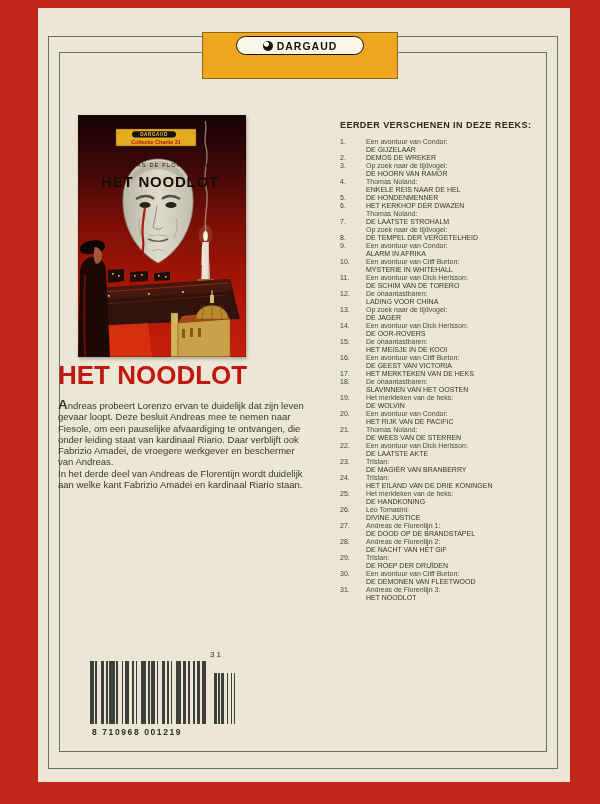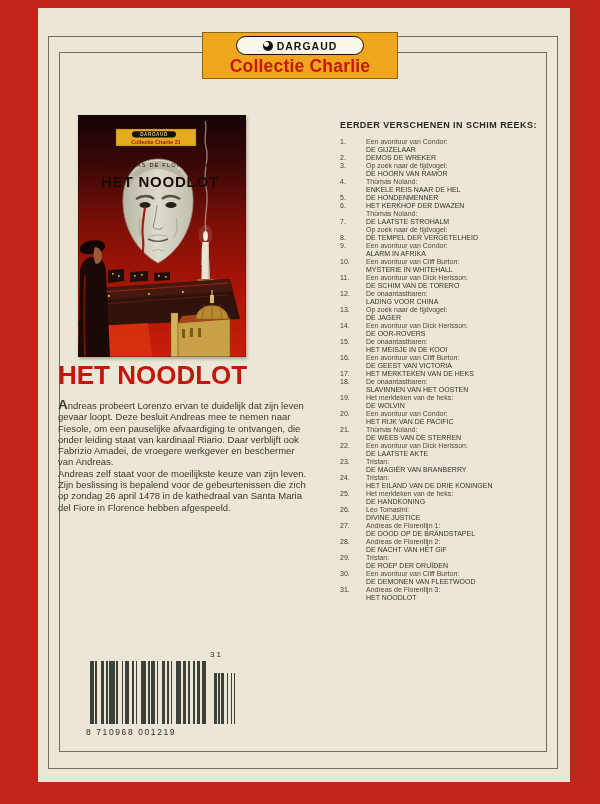--- a/index.html
+++ b/index.html
@@ -67,36 +67,35 @@
   .series-rows .txt.cap{color:#35342c;}
   .series-rows .txt.ser{color:#4c4a3e;}
 
   
   .barcode{position:absolute;left:48px;top:642px;width:164px;height:94px;}
   .addon-label{position:absolute;left:124px;top:0;font-size:8px;color:#2f2e29;letter-spacing:2px;}
   .bars-main{position:absolute;left:4px;top:11px;height:63px;display:flex;align-items:stretch;}
   .bars-addon{position:absolute;left:128px;top:23px;height:51px;display:flex;align-items:stretch;}
   .bc-bar{background:#3e4137;height:100%;}
   .bc-gap{height:100%;}
-  .bc-digits{position:absolute;left:0;top:77px;font-size:8.5px;letter-spacing:1.6px;color:#2f2e29;}
+  .bc-digits{position:absolute;left:6px;top:77px;font-size:8.5px;letter-spacing:1.6px;color:#2f2e29;font-weight:bold;}
 </style>
 </head>
 <body>
 
 <div class="page">
 
   <div class="frame outer"></div>
   <div class="frame inner"></div>
 
   <div class="pub-box">
     <div class="pub-oval">
       <span class="globe"></span>
       <span>DARGAUD</span>
     </div>
-    <div class="coll-name">Collectie Charlie</div>
   </div>
 
   <div class="cover">
     <svg viewBox="0 0 168 242" width="168" height="242" preserveAspectRatio="none">
       <defs>
         <linearGradient id="cg" x1="0" y1="0" x2="0" y2="1">
           <stop offset="0" stop-color="#150304"></stop>
           <stop offset="0.2" stop-color="#3a0708"></stop>
           <stop offset="0.45" stop-color="#7c0f07"></stop>
           <stop offset="0.72" stop-color="#ab1507"></stop>
@@ -194,24 +193,24 @@
       </g>
 
       <rect x="0.3" y="0.3" width="167.4" height="241.4" fill="none" stroke="rgba(20,5,5,0.35)" stroke-width="0.6"></rect>
     </svg>
   </div>
 
   <h1 class="album-title">HET NOODLOT</h1>
 
   <div class="synopsis">
       <p>Andreas probeert Lorenzo ervan te duidelijk dat zijn leven gevaar loopt. Deze besluit Andreas mee te nemen naar Fiesole, om een pauselijke afvaardiging te ontvangen, die onder leiding staat van kardinaal Riario. Daar verblijft ook Fabrizio Amadei, de vroegere werkgever en beschermer van Andreas.</p>
-      <p>Andreas zelf staat voor de moeilijkste keuze van zijn leven. Zijn beslissing is bepalend voor de gebeurtenissen die zich op zondag 26 april 1478 in de kathedraal van Santa Maria del Fiore in Florence hebben afgespeeld.</p>
+      <p>In het derde deel van Andreas de Florentijn wordt duidelijk aan welke kant Fabrizio Amadei en kardinaal Riario staan.</p>
     </div>
 
-  <div class="series-head">EERDER VERSCHENEN IN SCHIM REEKS:</div>
+  <div class="series-head">EERDER VERSCHENEN IN DEZE REEKS:</div>
   <div class="series-rows">
       <div class="row">
         <span class="num">1.</span>
         <span class="txt ser">Een avontuur van Condor:</span>
       </div>
       <div class="row">
         <span class="num"></span>
         <span class="txt cap">DE GIJZELAAR</span>
       </div>
       <div class="row">

